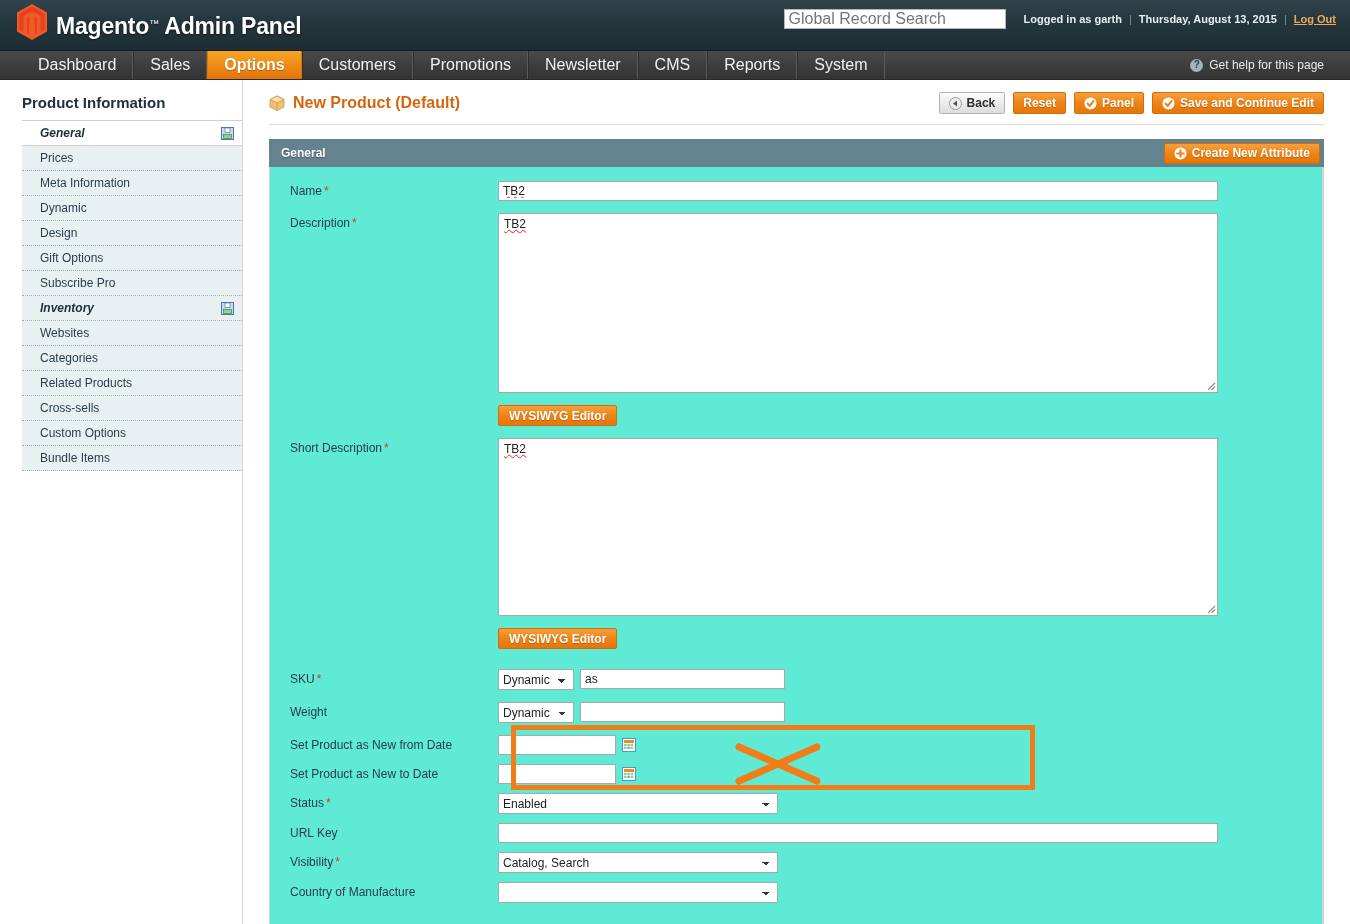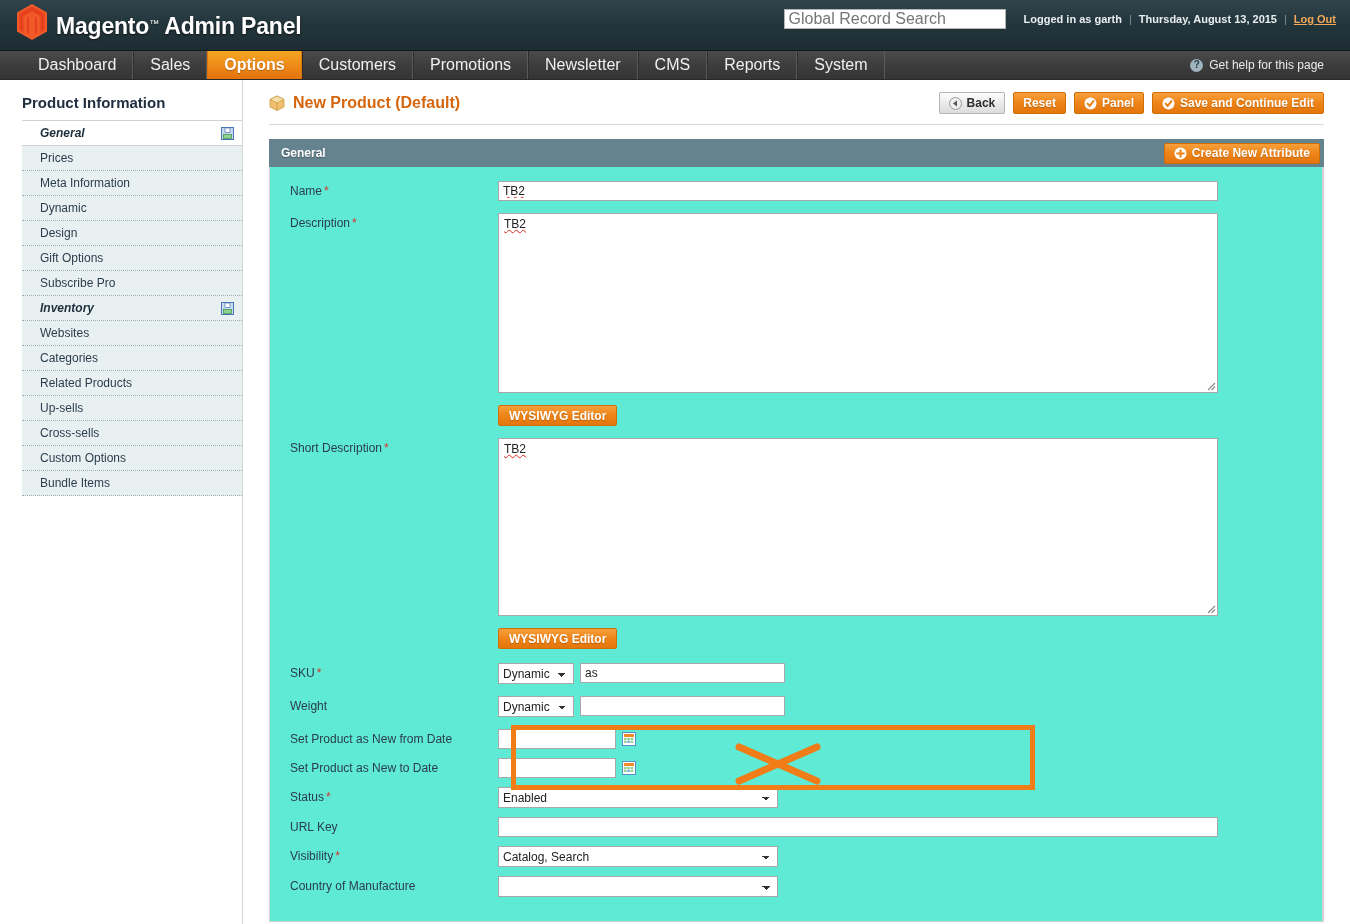--- a/index.html
+++ b/index.html
@@ -390,23 +390,20 @@
       <div class="side-item">
         <span>Websites</span>
       </div>
       <div class="side-item">
         <span>Categories</span>
       </div>
       <div class="side-item">
         <span>Related Products</span>
       </div>
       <div class="side-item">
-        <span>Up-sells</span>
-      </div>
-      <div class="side-item">
         <span>Cross-sells</span>
       </div>
       <div class="side-item">
         <span>Custom Options</span>
       </div>
       <div class="side-item">
         <span>Bundle Items</span>
       </div>
     </div>
   </div>
@@ -511,21 +508,21 @@
 
       </div>
 
       <div class="wys-row">
         <div class="wys-spacer"></div>
         <div class="btn wys">
           <span>WYSIWYG Editor</span>
         </div>
       </div>
 
-      <div class="frow" style="margin-top:14px;justify-content:space-between;">
+      <div class="frow" style="margin-top:20px;justify-content:space-between;">
         <div class="flabel">
           <span>SKU</span><span class="req">*</span>
         </div>
         <div class="fctrl">
           <select class="sel dyn">
             <option>Dynamic</option>
           </select>
           <input class="inp sku-txt" type="text" value="as" style="">
         </div>
 

